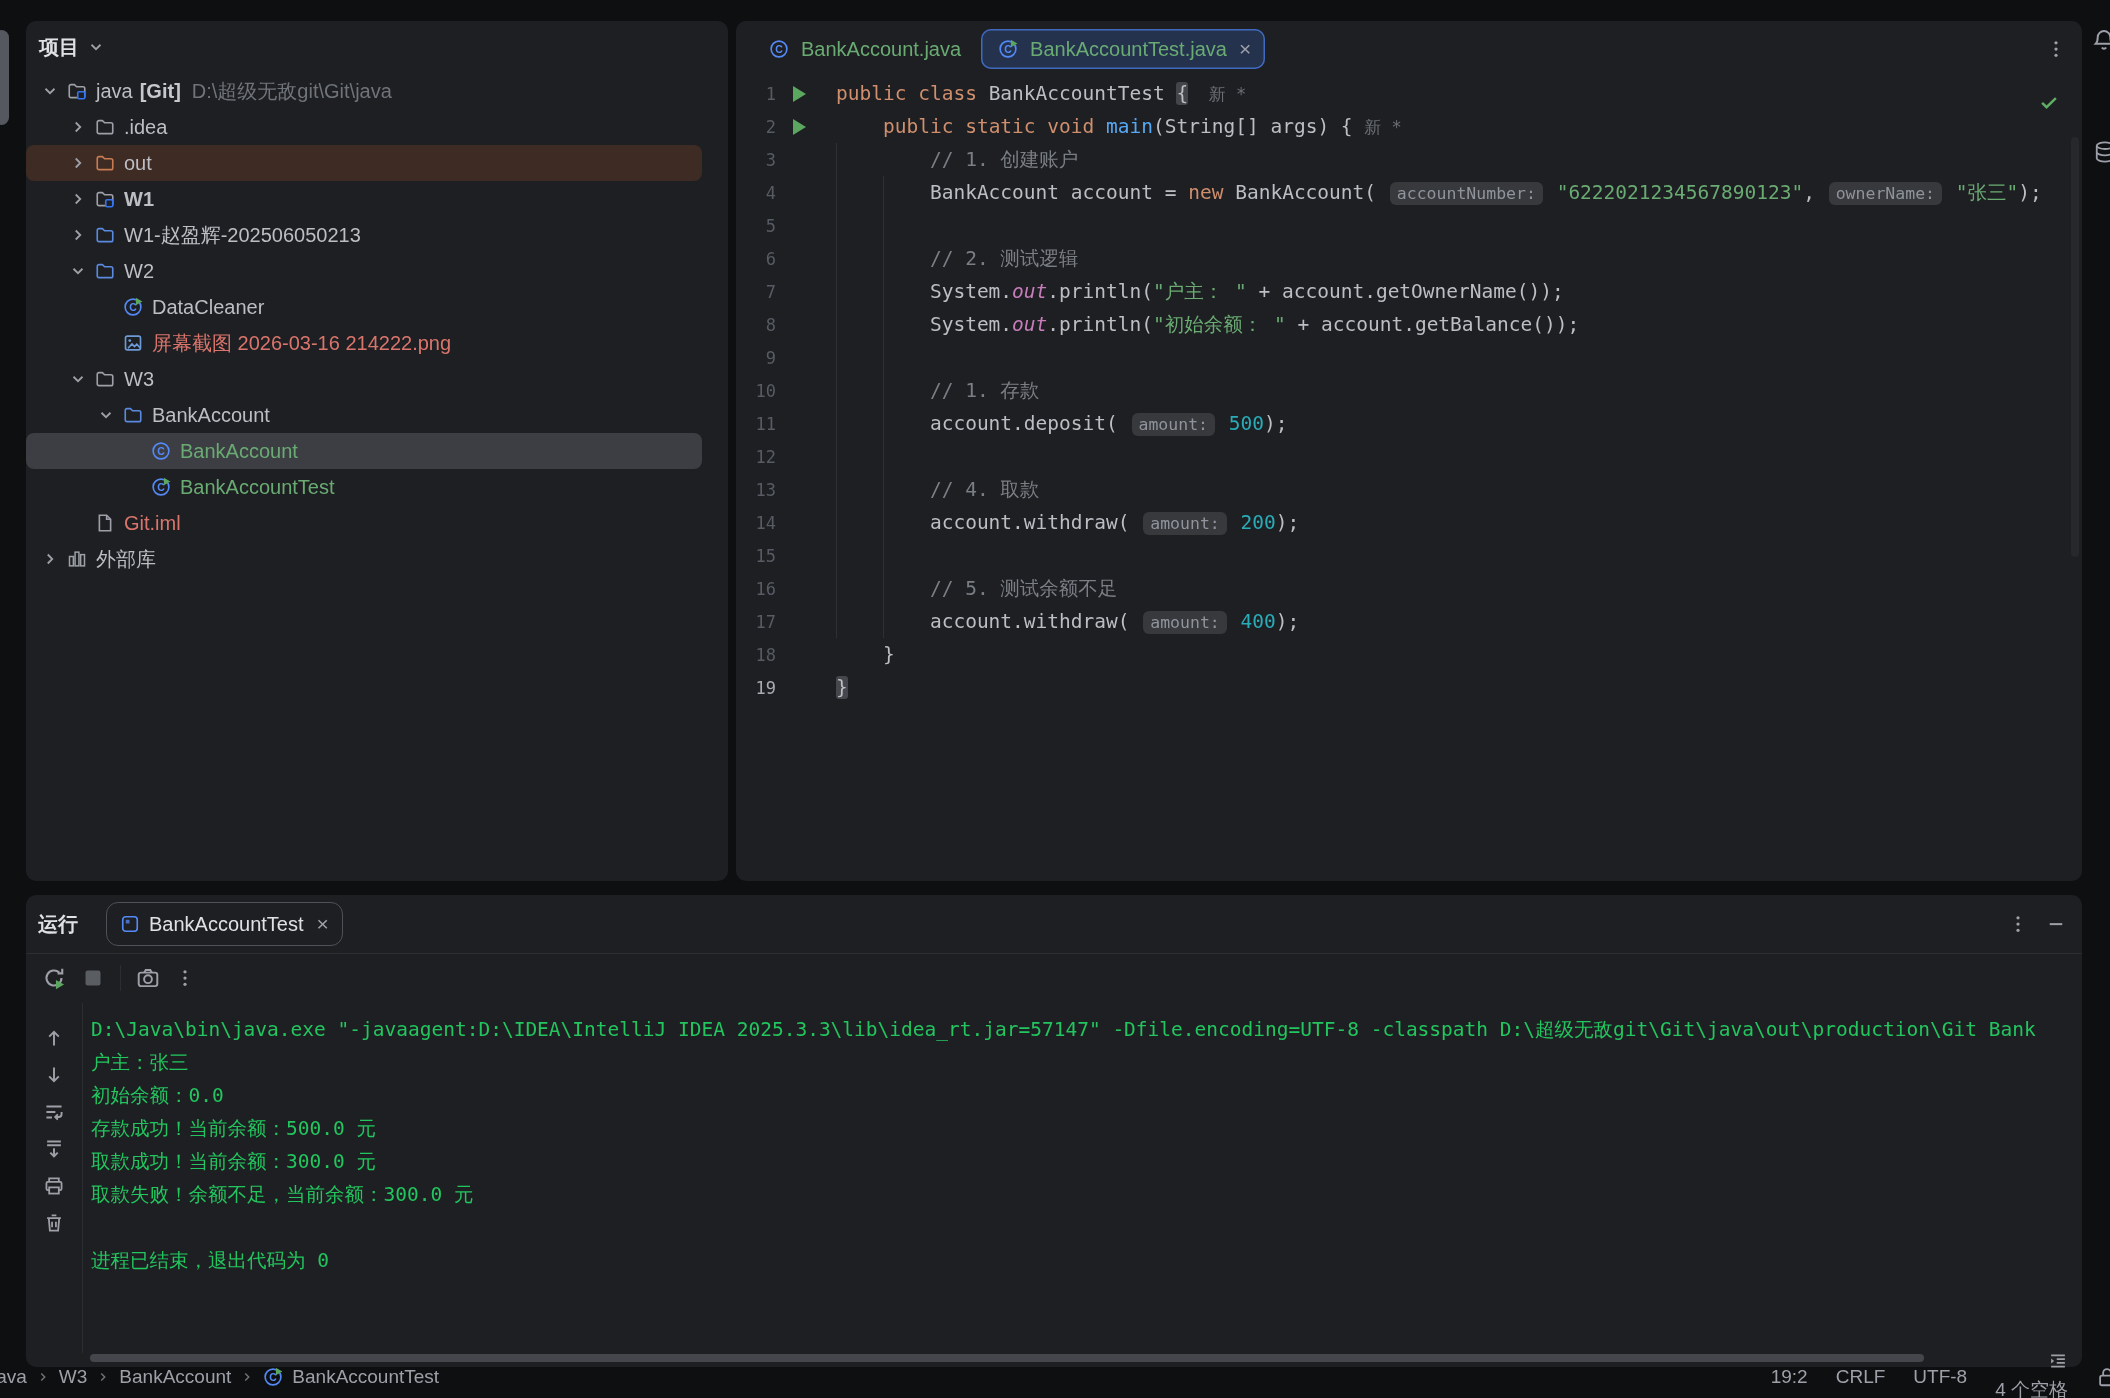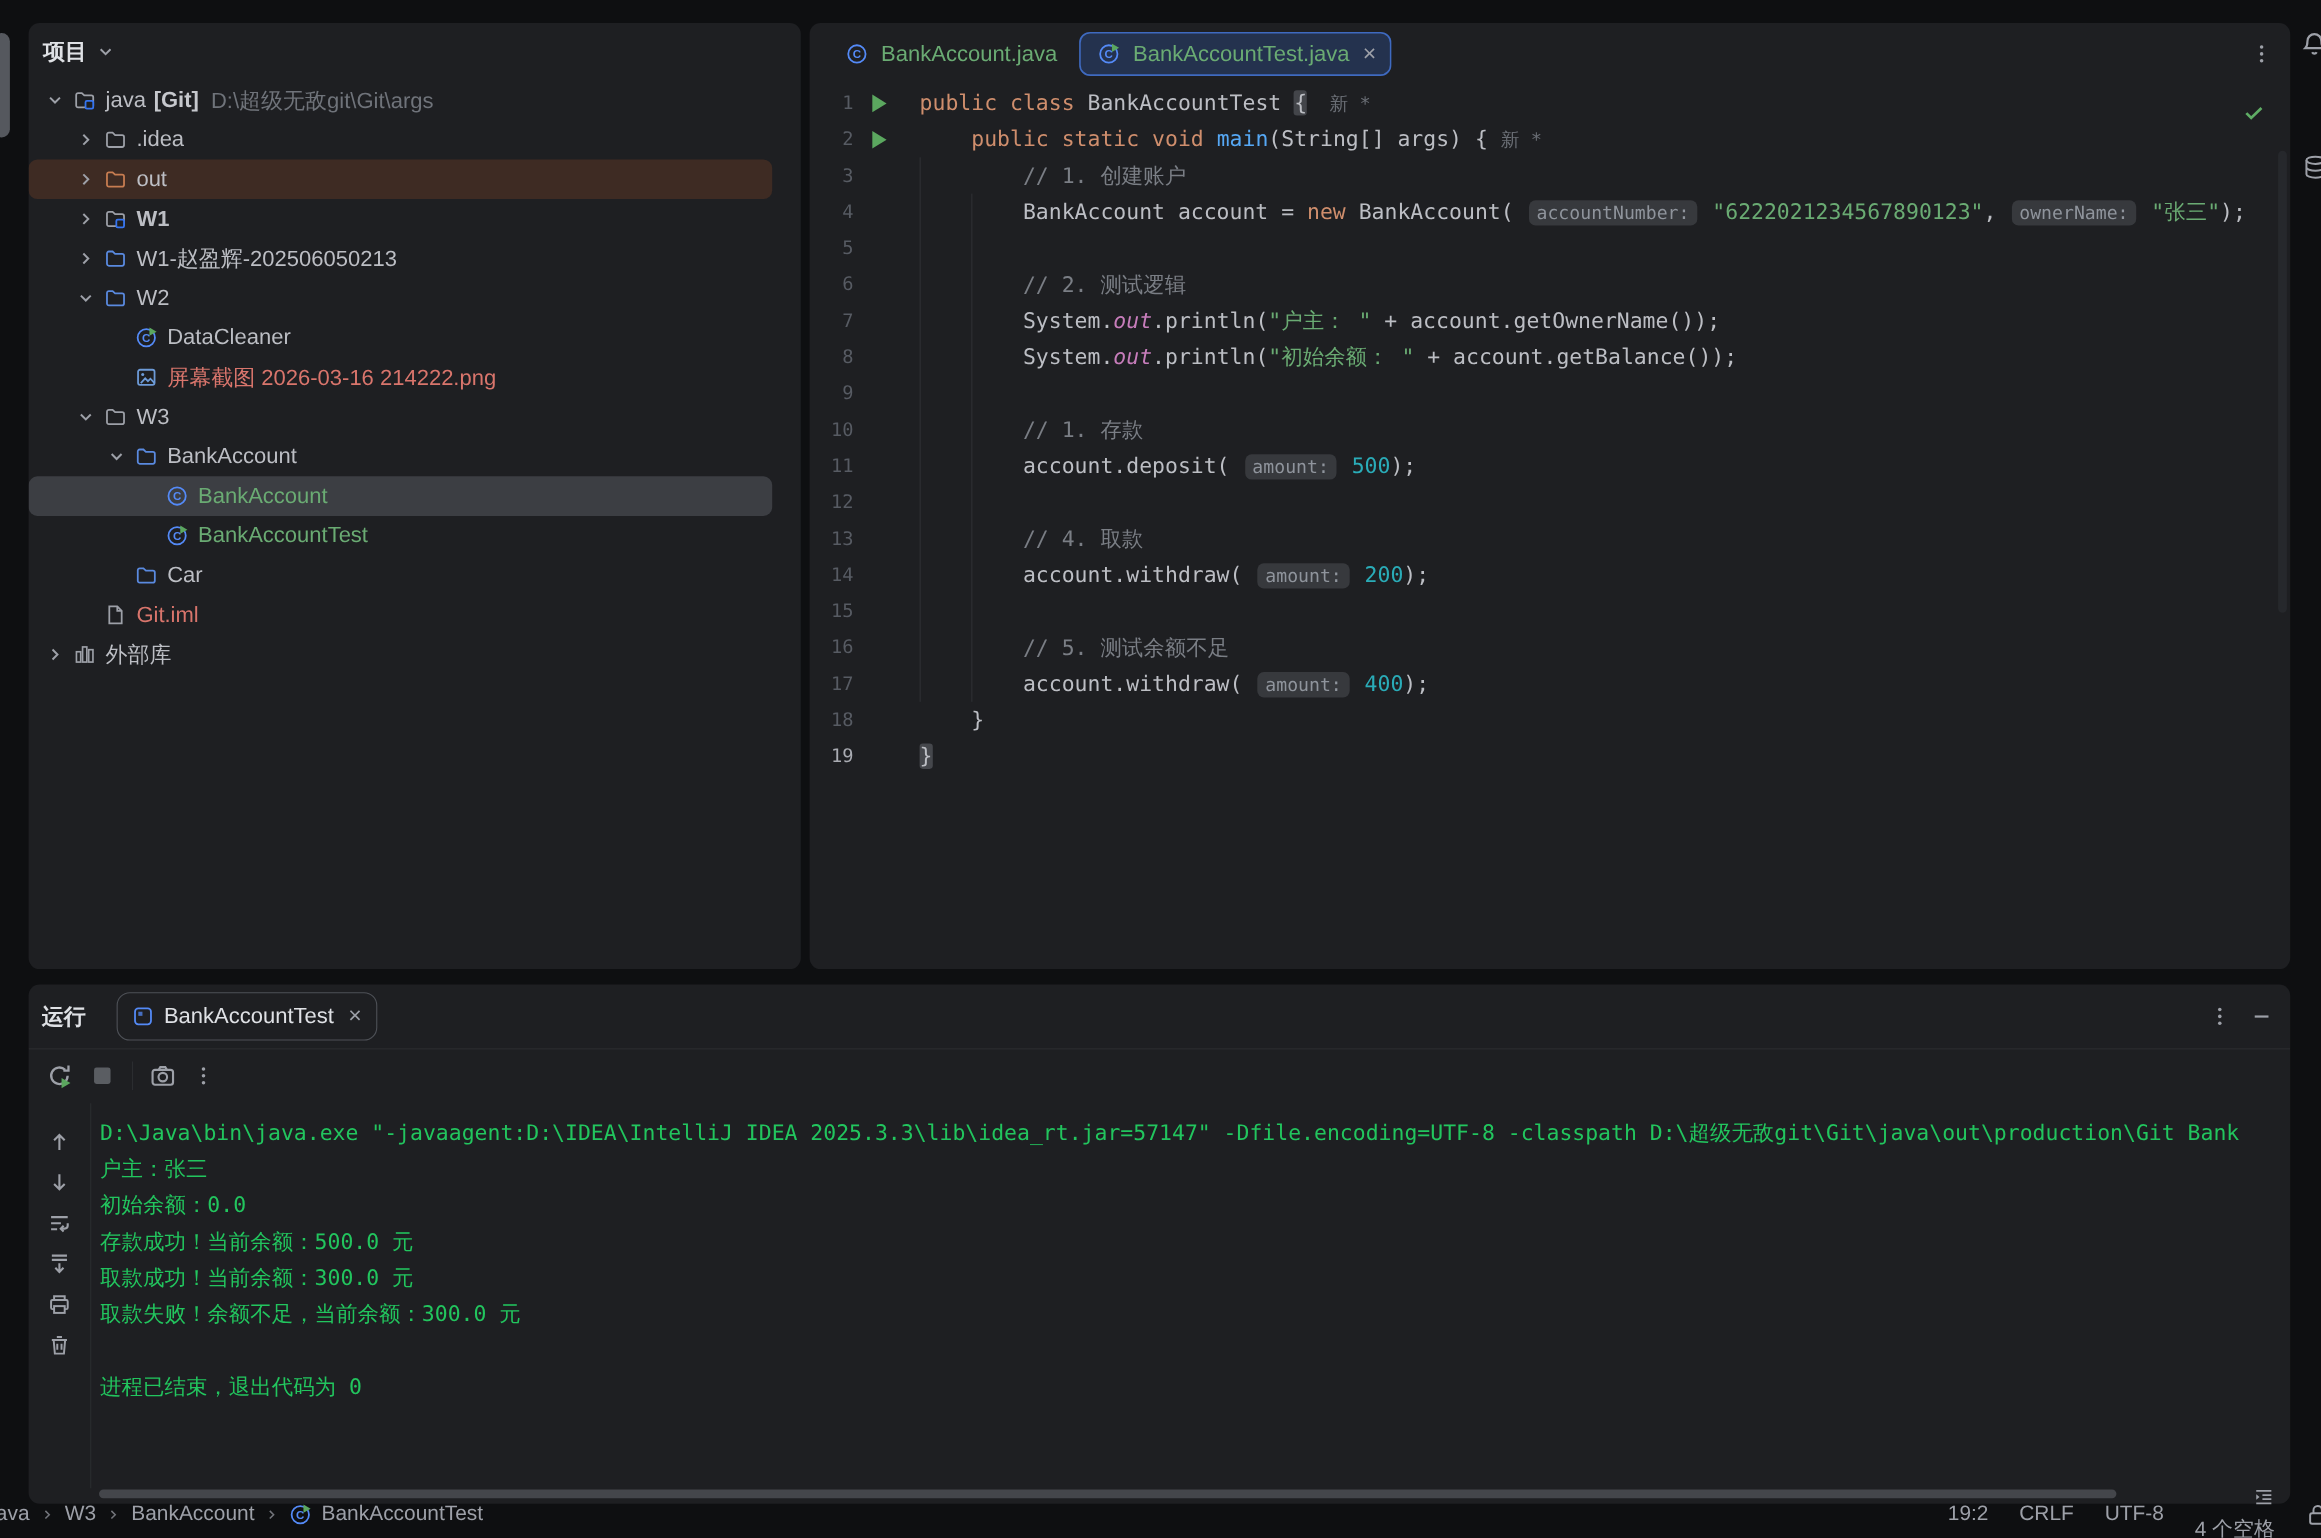--- a/index.html
+++ b/index.html
@@ -118,21 +118,21 @@
             </span>
           </span>
           <span class="ic ticon">
             <svg width="20" height="20" viewBox="0 0 16 16" fill="none">
               <path d="M1.8 4.3c0-.8.6-1.4 1.4-1.4h2.7l1.8 1.7h5.1c.8 0 1.4.6 1.4 1.4v5.9c0 .8-.6 1.4-1.4 1.4H3.2c-.8 0-1.4-.6-1.4-1.4z" stroke="#9da0a8" stroke-width="1.3"></path>
               <rect x="8.6" y="8.6" width="5.6" height="5.6" rx="1" fill="#1e1f22" stroke="#3574f0" stroke-width="1.3"></rect>
             </svg>
           </span>
           <span class="tlabel">java</span>
           <span class="tsuffix">[Git]</span>
-          <span class="tpath">D:\超级无敌git\Git\args</span>
+          <span class="tpath">D:\超级无敌git\Git\java</span>
         </div>
         <div class="trow">
           <span class="tind" style="width:28px"></span>
           <span class="tchev">
             <span class="ic">
               <svg width="18" height="18" viewBox="0 0 16 16" fill="none">
                 <path d="M6 4l4 4-4 4" stroke="#9da0a8" stroke-width="1.6"></path>
               </svg>
             </span>
           </span>
@@ -279,30 +279,20 @@
           <span class="tind" style="width:84px"></span>
           <span class="tchev"></span>
           <span class="ic ticon">
             <svg width="20" height="20" viewBox="0 0 16 16" fill="none">
               <circle cx="8" cy="8" r="6.3" stroke="#548af7" stroke-width="1.3"></circle>
               <text x="8" y="11" text-anchor="middle" font-size="8.4" font-weight="700" fill="#548af7" font-family="sans-serif">C</text>
               <path d="M10.3 .6l5.2 3-5.2 3z" fill="#5ba75f"></path>
             </svg>
           </span>
           <span class="tlabel c-green">BankAccountTest</span>
-        </div>
-        <div class="trow">
-          <span class="tind" style="width:56px"></span>
-          <span class="tchev"></span>
-          <span class="ic ticon">
-            <svg width="20" height="20" viewBox="0 0 16 16" fill="none">
-              <path d="M1.8 4.3c0-.8.6-1.4 1.4-1.4h2.7l1.8 1.7h5.1c.8 0 1.4.6 1.4 1.4v5.9c0 .8-.6 1.4-1.4 1.4H3.2c-.8 0-1.4-.6-1.4-1.4z" stroke="#5a8ae0" stroke-width="1.3"></path>
-            </svg>
-          </span>
-          <span class="tlabel">Car</span>
         </div>
         <div class="trow">
           <span class="tind" style="width:28px"></span>
           <span class="tchev"></span>
           <span class="ic ticon">
             <svg width="20" height="20" viewBox="0 0 16 16" fill="none">
               <path d="M3.5 1.8h5.8l3.2 3.2v9.2h-9z" stroke="#9da0a8" stroke-width="1.3"></path>
               <path d="M9.3 1.8v3.2h3.2" stroke="#9da0a8" stroke-width="1.3"></path>
             </svg>
           </span>

